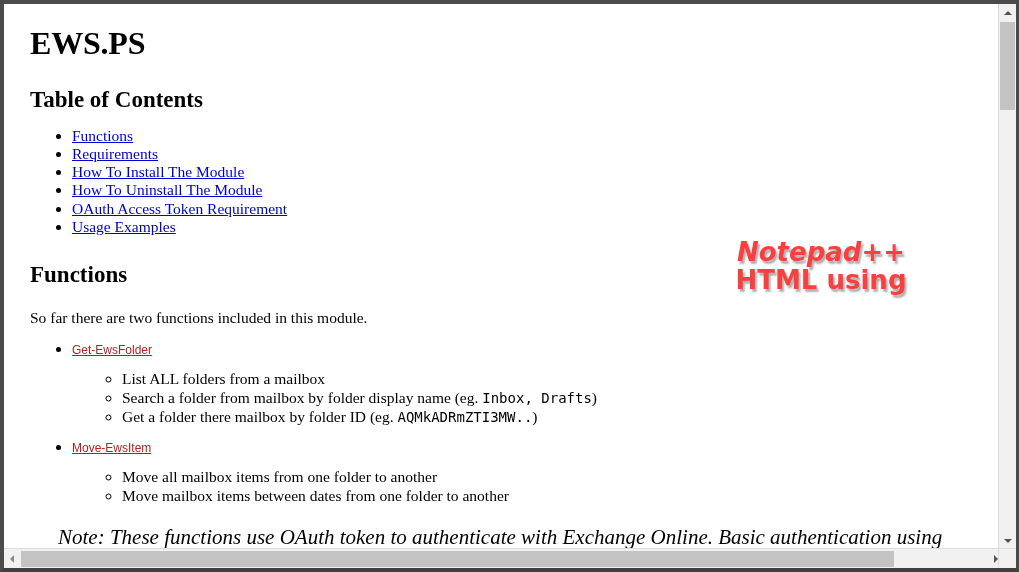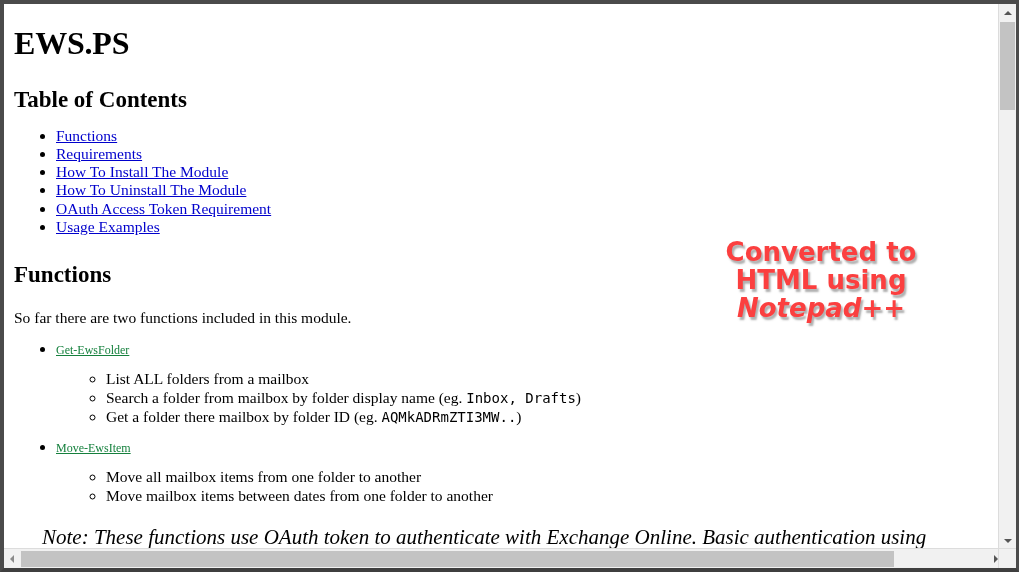--- a/index.html
+++ b/index.html
@@ -30,20 +30,21 @@
 
   
   .doc-viewport {
     position: absolute;
     left: 0;
     top: 0;
     width: 1000px;          
     height: 545px;          
     background: #ffffff;
     overflow: hidden;
+    padding-left: 16px;
   }
   .doc {
     position: relative;
     padding: 0 14px 0 10px;
     color: #000000;
     font-size: 15.5px;
     line-height: 1.18;
   }
 
   h1.title {
@@ -88,23 +89,23 @@
   }
   ul.lvl2 > li {
     line-height: 1.20;
   }
 
   a.link {
     color: #0000cc;
     text-decoration: underline;
   }
   a.codelink {
-    color: #15803d;
+    color: #b91c1c;
     text-decoration: underline;
-    font-family: Liberation Serif, serif;
+    font-family: Liberation Sans, sans-serif;
     font-size: 12px;
   }
   code.code {
     font-family: "DejaVu Sans Mono", "Liberation Mono", monospace;
     font-size: 14px;
     color: #000000;
   }
 
   
   .watermark {
@@ -274,23 +275,22 @@
           </ul>
         </li>
 
       </ul>
 
       <p class="note">Note: These functions use OAuth token to authenticate with Exchange Online. Basic authentication using username and password is not supported</p>
 
     </div>
 
     <div class="watermark">
-      <span class="wm-line">Converted to</span>
+      <span class="wm-line italic">Notepad++</span>
       <span class="wm-line">HTML using</span>
-      <span class="wm-line italic">Notepad++</span>
     </div>
   </div>
 
   <div class="vscroll">
     <div class="track-top-btn">
       <span class="arrow up"></span>
     </div>
     <div class="vthumb"></div>
     <div class="track-bot-btn">
       <span class="arrow down"></span>

